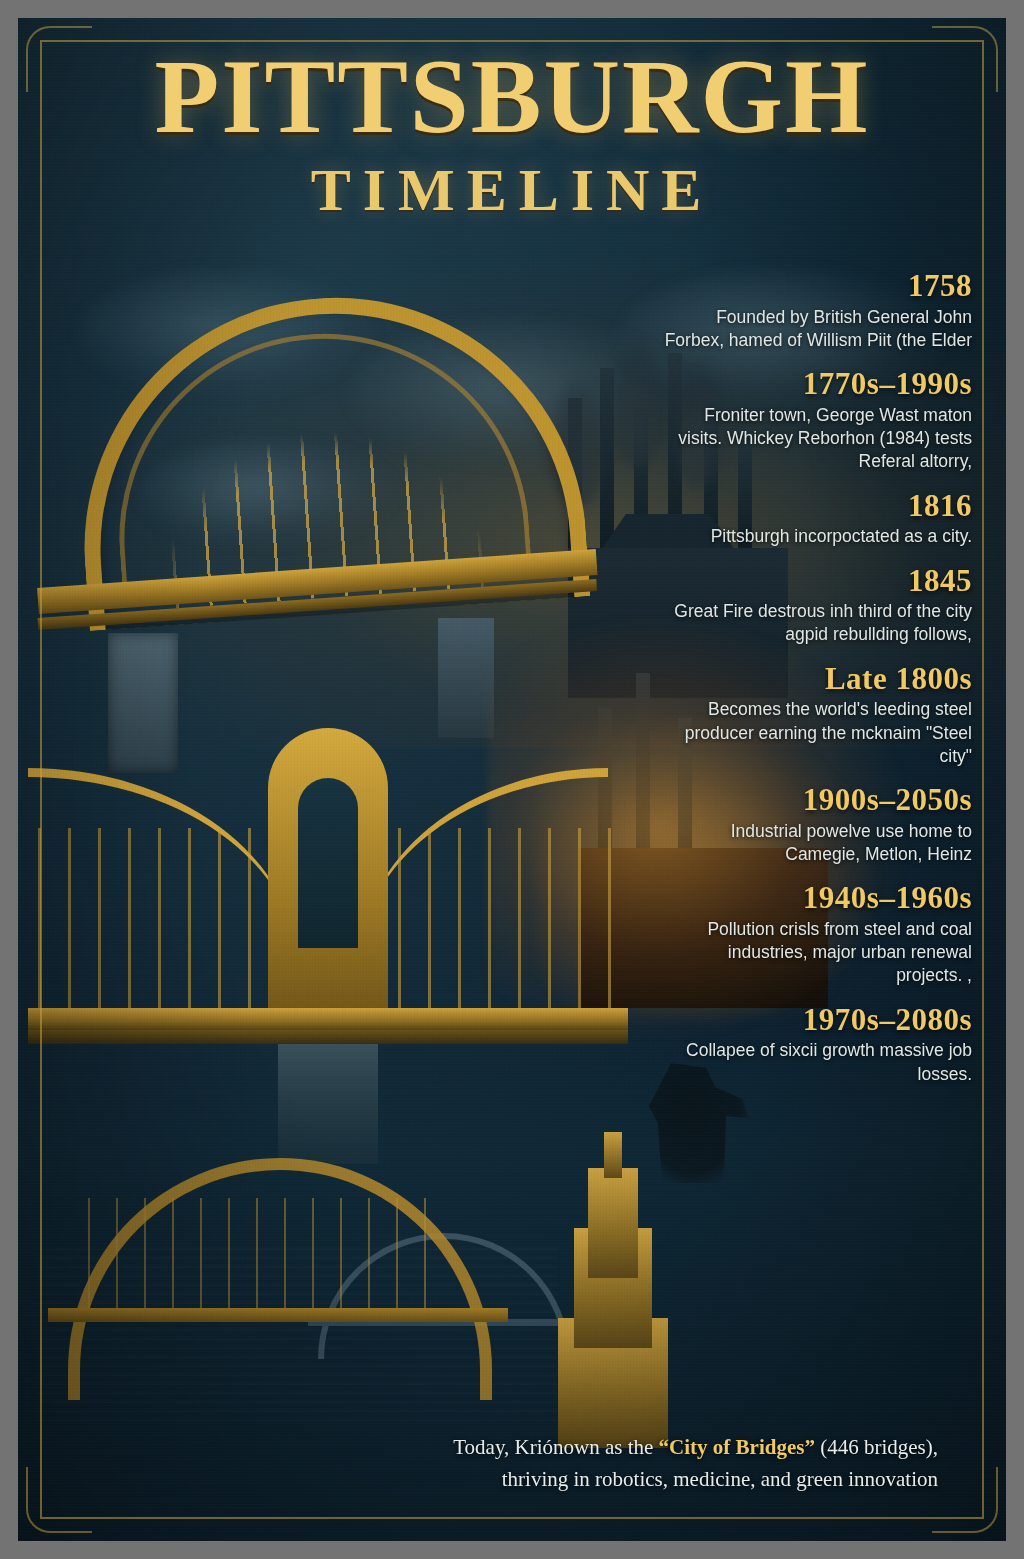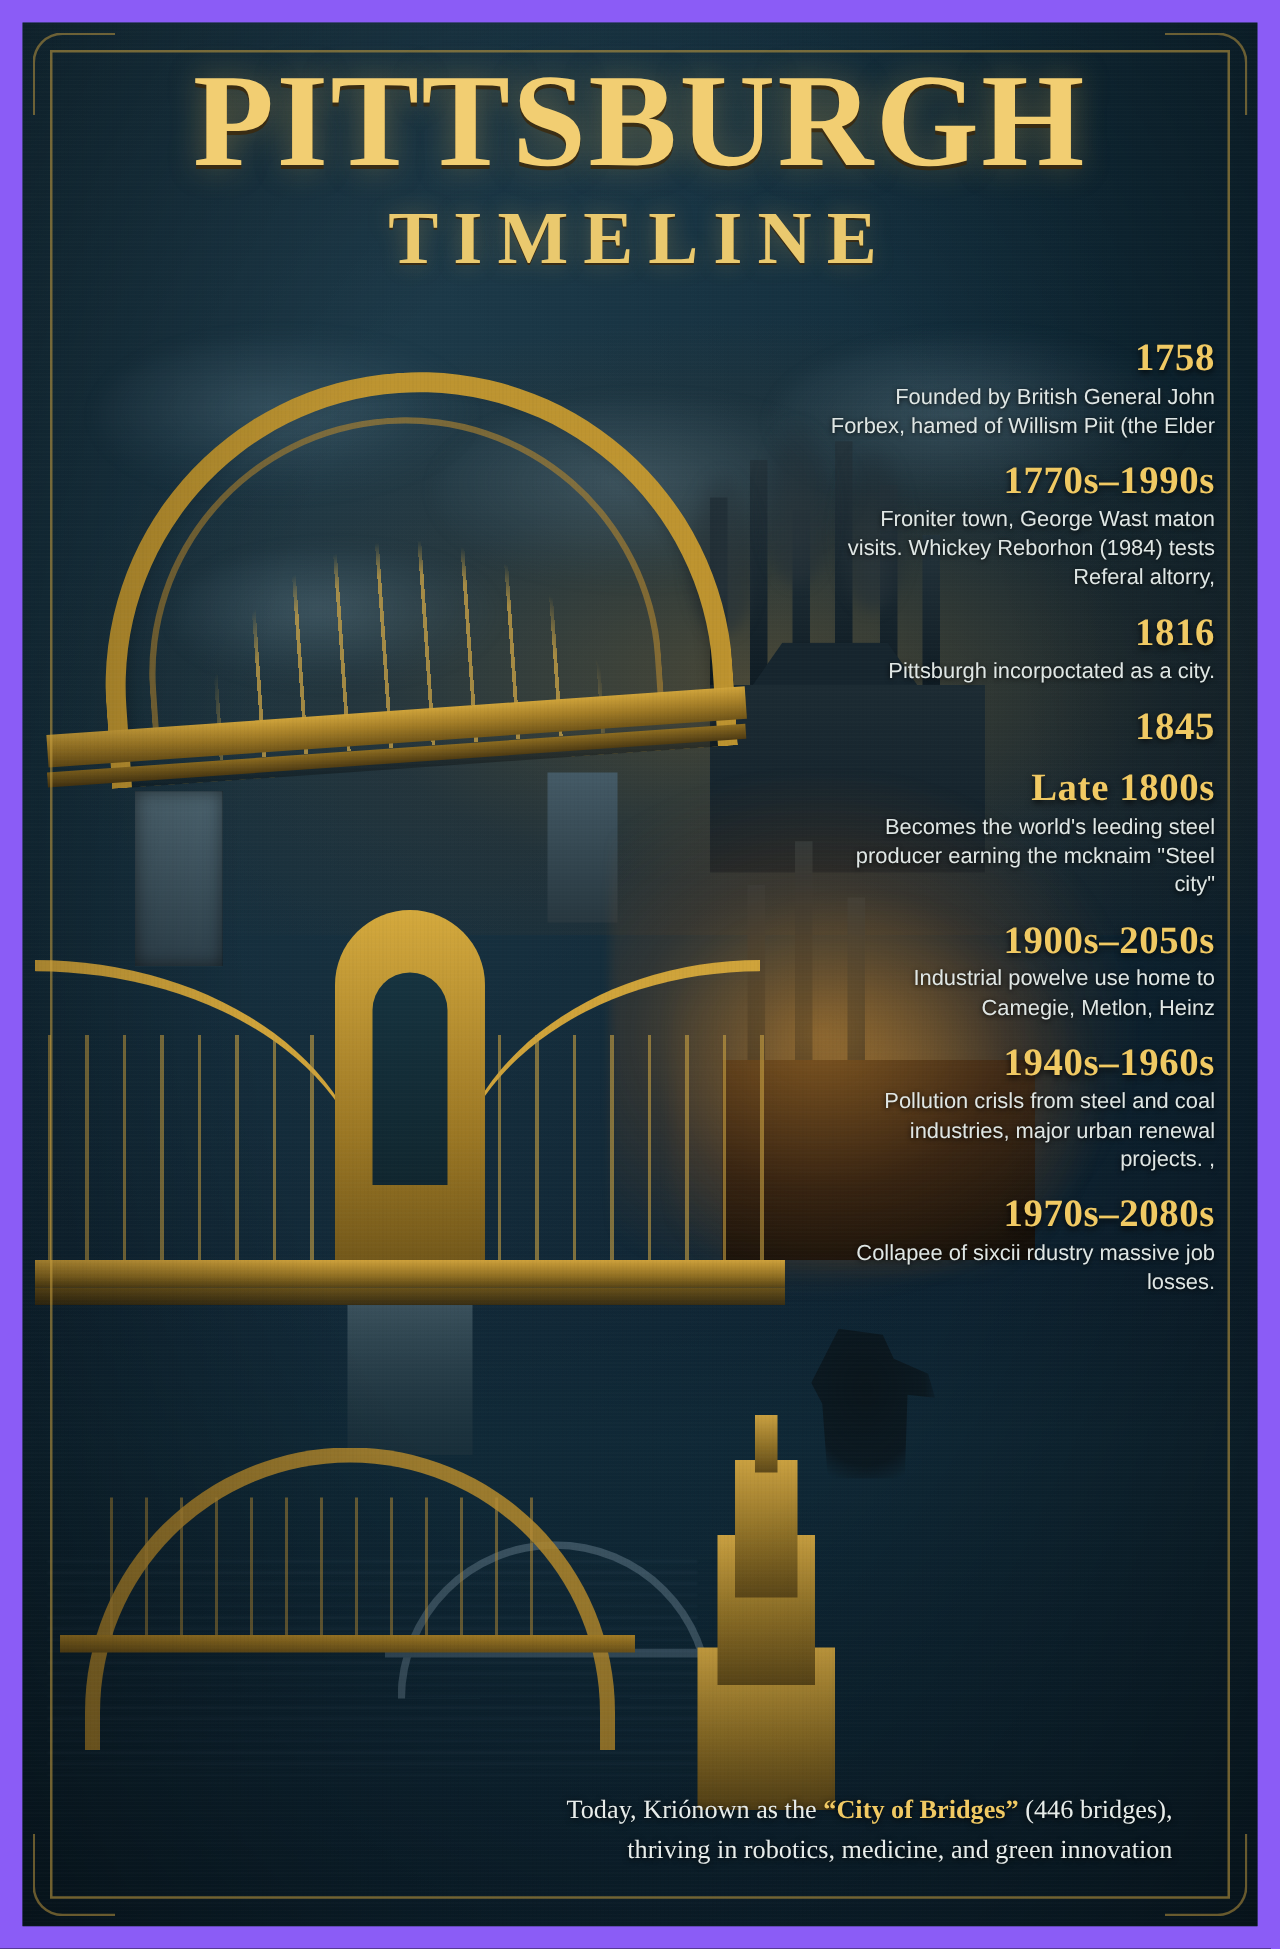--- a/index.html
+++ b/index.html
@@ -11,21 +11,21 @@
     width: 1024px;
     height: 1559px;
     overflow: hidden;
     font-family: "Liberation Serif", serif;
   }
 
   .poster-frame {
     position: relative;
     width: 1024px;
     height: 1559px;
-    background: #8b5cf6;
+    background: #737373;
     box-sizing: border-box;
     padding: 18px;
   }
 
   .poster {
     position: relative;
     width: 988px;
     height: 1523px;
     overflow: hidden;
     background:
@@ -534,40 +534,41 @@
         <div class="desc">Froniter town, George Wast maton visits. Whickey Reborhon (1984) tests Referal altorry,</div>
       </div>
 
       <div class="entry">
         <div class="year">1816</div>
         <div class="desc">Pittsburgh incorpoctated as a city.</div>
       </div>
 
       <div class="entry">
         <div class="year">1845</div>
+        <div class="desc">Great Fire destrous inh third of the city agpid rebullding follows,</div>
       </div>
 
       <div class="entry">
         <div class="year">Late 1800s</div>
         <div class="desc">Becomes the world's leeding steel producer earning the mcknaim "Steel city"</div>
       </div>
 
       <div class="entry">
         <div class="year">1900s–2050s</div>
         <div class="desc">Industrial powelve use home to Camegie, Metlon, Heinz</div>
       </div>
 
       <div class="entry">
         <div class="year">1940s–1960s</div>
         <div class="desc">Pollution crisls from steel and coal industries, major urban renewal projects. ,</div>
       </div>
 
       <div class="entry">
         <div class="year">1970s–2080s</div>
-        <div class="desc">Collapee of sixcii rdustry massive job losses.</div>
+        <div class="desc">Collapee of sixcii growth massive job losses.</div>
       </div>
 
     </div>
 
     <div class="footer">
       <div class="footer-line"><span>Today, Kriónown as the </span><b>“City of Bridges”</b><span> (446 bridges),</span></div>
       <div class="footer-line">thriving in robotics, medicine, and green innovation</div>
     </div>
 
   </div>

